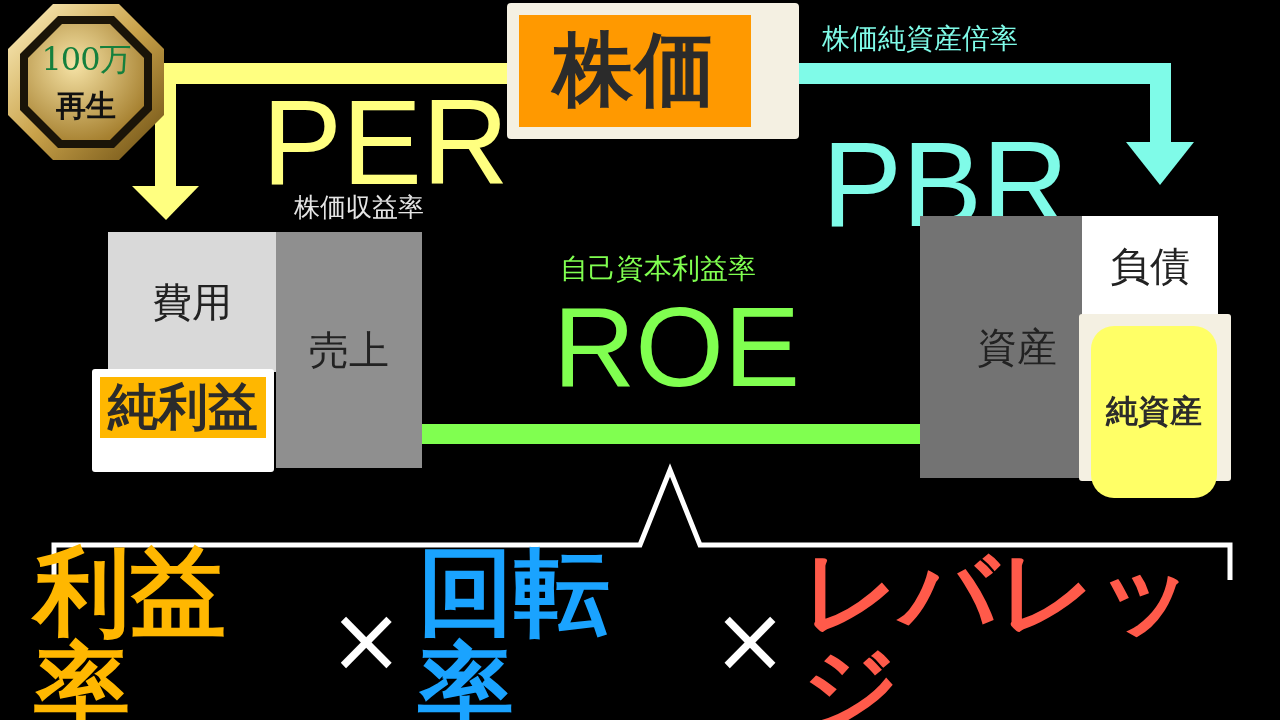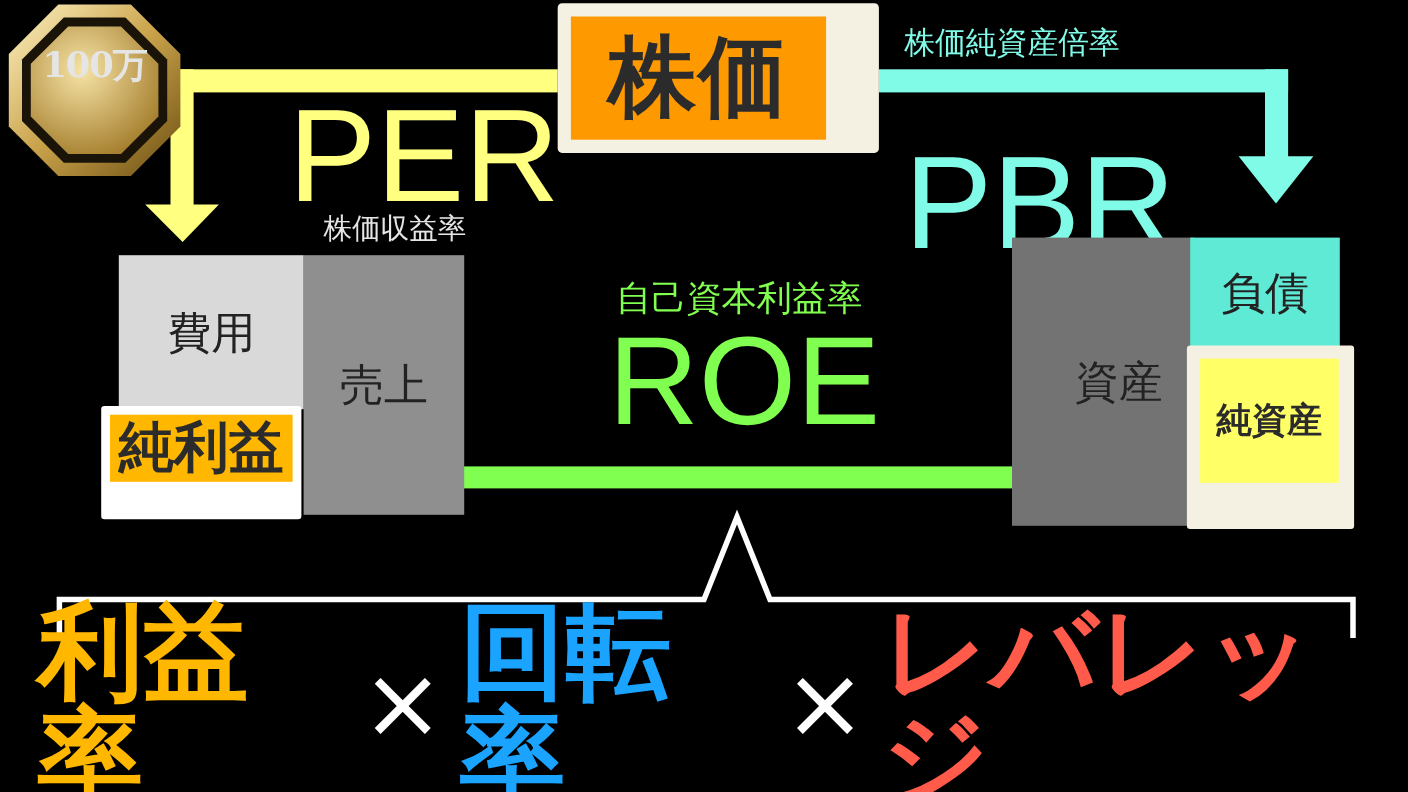--- a/index.html
+++ b/index.html
@@ -1,44 +1,44 @@
 <!DOCTYPE html>
 <html><head>
 <meta charset="utf-8">
 <style>
   html, body { margin:0; padding:0; background:#000; }
   body { width:1280px; height:720px; position:relative; overflow:hidden;
          font-family:"DejaVu Sans", sans-serif; }
   .abs { position:absolute; }
   .badge { left:6px; top:2px; width:160px; height:160px; }
   .badge-text1 { position:absolute; left:0; top:36px; width:160px; text-align:center;
-                 font-family:"DejaVu Serif", serif; font-weight:bold; font-size:32px; color:#e5e5e5; letter-spacing:-1px; }
+                 font-family:"DejaVu Serif", serif; font-weight:normal; font-size:32px; color:#15803d; letter-spacing:-1px; }
   .badge-text2 { position:absolute; left:0; top:84px; width:160px; text-align:center;
                  font-family:"DejaVu Serif", serif; font-weight:bold; font-size:30px; color:#111; }
   .stock-box { left:507px; top:3px; width:292px; height:136px; background:#f4f0e2; border-radius:4px; }
   .stock-inner { position:absolute; left:12px; top:12px; width:232px; height:112px; background:#ff9900;
                  display:flex; align-items:center; justify-content:center;
                  font-size:80px; font-weight:bold; color:#2b2b2b; letter-spacing:2px; }
   .per { left:262px; top:82px; font-family:"Liberation Sans", sans-serif; font-size:120px; color:#ffff80; line-height:1; }
   .per-sub { left:294px; top:190px; font-size:26px; color:#e5e5e5; }
   .pbr { left:822px; top:88px; font-family:"Liberation Sans", sans-serif; font-size:120px; color:#7ffbe8; line-height:1;margin-top:36px; }
   .pbr-sub { left:822px; top:20px; font-size:28px; color:#7ffbe8; }
   .roe { left:553px; top:290px; font-family:"Liberation Sans", sans-serif; font-size:114px; color:#80ff50; line-height:1; }
-  .roe-sub { left:560px; top:250px; font-size:32px; color:#80ff50; }
+  .roe-sub { left:560px; top:250px; font-size:28px; color:#80ff50; }
   .cell { display:flex; align-items:center; justify-content:center; font-size:40px; color:#222; }
   .cost { left:108px; top:232px; width:168px; height:140px; background:#d9d9d9; }
   .sales { left:276px; top:232px; width:146px; height:236px; background:#8f8f8f; }
   .profit-box { left:92px; top:369px; width:182px; height:103px; background:#fff; border-radius:3px; }
   .profit-inner { position:absolute; left:8px; top:8px; width:166px; height:61px; background:#ffb700;
                   display:flex; align-items:center; justify-content:center; font-size:50px; font-weight:bold; color:#2b2b2b; }
   .assets { left:920px; top:216px; width:138px; height:262px; background:#737373;padding-left:28px; }
-  .liab { left:1082px; top:216px; width:136px; height:100px; background:#5eead4; }
+  .liab { left:1082px; top:216px; width:136px; height:100px; background:#ffffff; }
   .equity-box { left:1079px; top:314px; width:152px; height:167px; background:#f4f0e2; border-radius:3px; }
-  .equity-inner { position:absolute; left:12px; top:12px; width:126px; height:113px; background:#ffff66;
-                  display:flex; align-items:center; justify-content:center; font-size:32px; font-weight:bold; color:#2b2b2b; }
+  .equity-inner { position:absolute; left:12px; top:12px; width:126px; height:172px; background:#ffff66;
+                  display:flex; align-items:center; justify-content:center; font-size:32px; font-weight:bold; color:#2b2b2b;border-radius:23px; }
   .formula { left:34px; top:580px; height:120px; display:flex; align-items:center; font-size:96px; font-weight:bold; line-height:1; }
   .f-part { display:inline-block; }
   .f-times { color:#fff; font-weight:normal; font-size:90px; margin:0 14px; }
 </style>
 </head>
 <body>
 
 <svg class="abs" style="left:0;top:0" width="1280" height="720">
 
   <g fill="#ffff80">
@@ -72,20 +72,21 @@
       <radialGradient id="g2" cx="0.4" cy="0.35" r="0.7">
         <stop offset="0" stop-color="#f6e3a6"></stop>
           <stop offset="1" stop-color="#a57f2e"></stop>
       </radialGradient>
     </defs>
     <polygon points="47,2 113,2 158,47 158,113 113,158 47,158 2,113 2,47" fill="url(#g1)"></polygon>
     <polygon points="52,14 108,14 146,52 146,108 108,146 52,146 14,108 14,52" fill="#1a1408"></polygon>
     <polygon points="56,22 104,22 138,56 138,104 104,138 56,138 22,104 22,56" fill="url(#g2)"></polygon>
   </svg>
   <div class="badge-text1">100万</div>
+  <div class="badge-text2">再生</div>
 </div>
 
 <div class="abs stock-box">
   <div class="stock-inner">株価</div>
 </div>
 
 <div class="abs per">PER</div>
 <div class="abs per-sub">株価収益率</div>
 <div class="abs pbr-sub">株価純資産倍率</div>
 <div class="abs pbr">PBR</div>

